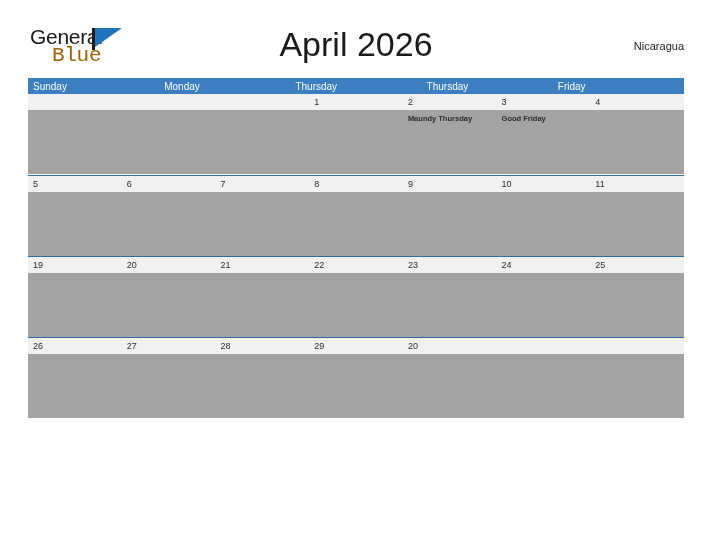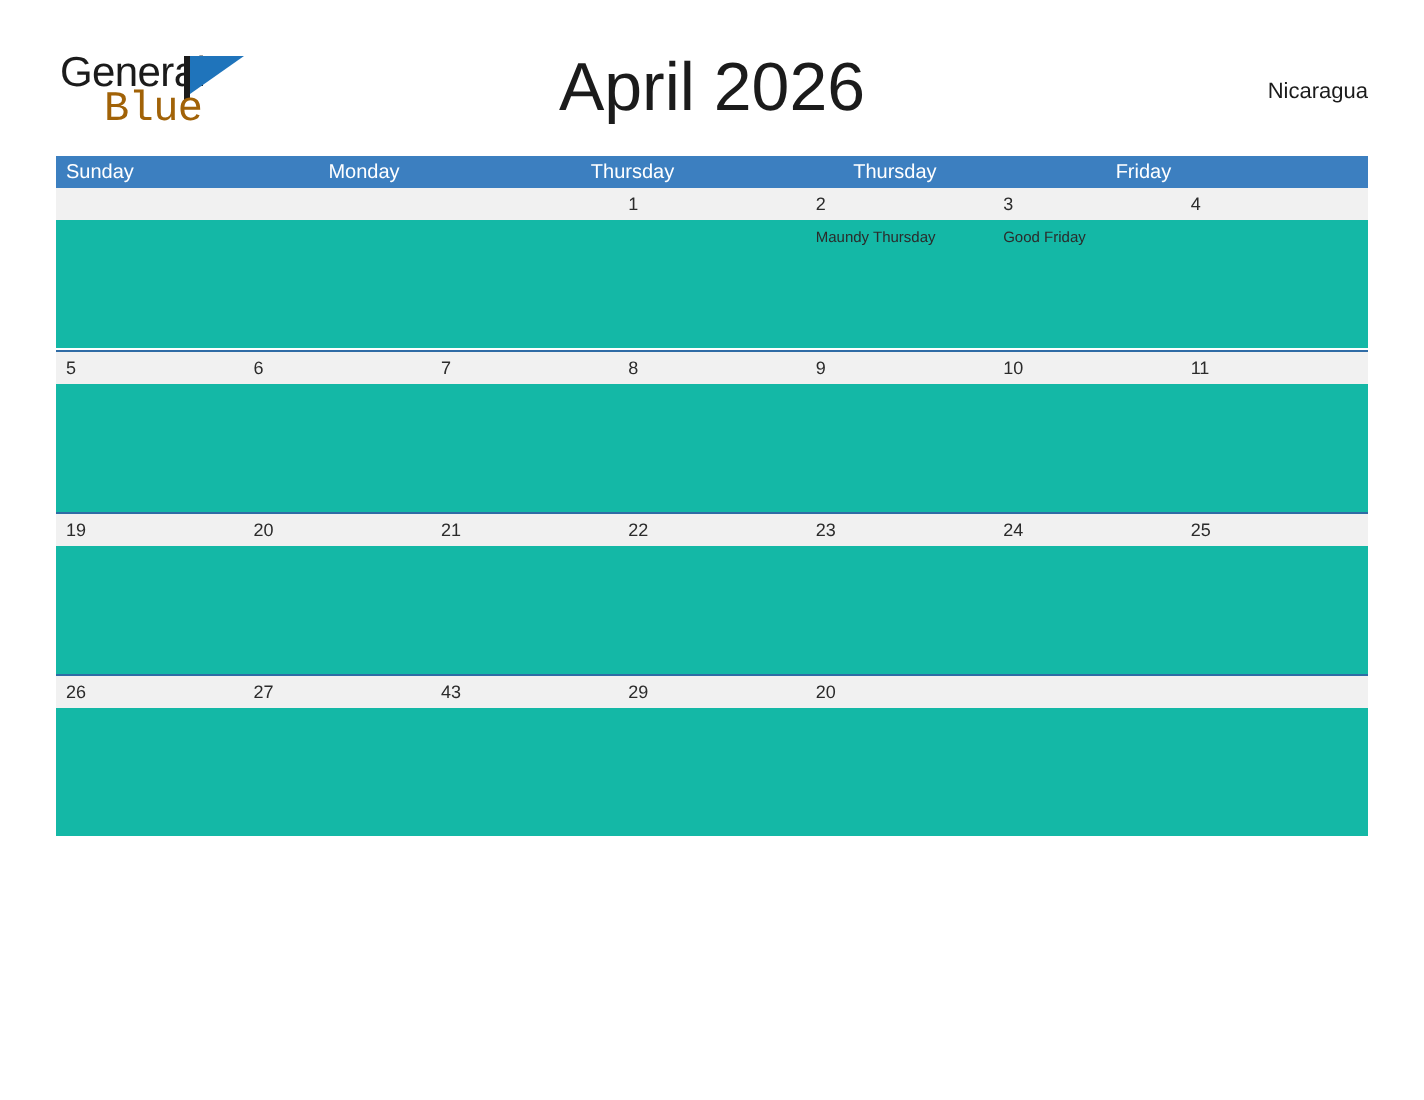--- a/index.html
+++ b/index.html
@@ -131,21 +131,22 @@
     padding-left: 5px;
     font-size: 9px;
     line-height: 16px;
     color: #2b2b2b;
     font-family: "Liberation Sans", sans-serif;
   }
 
   .event-band {
     display: flex;
     height: 64px;
-    background: #14b8a6;
+    background: #a3a3a3;
+    font-weight: bold;
   }
   .event-cell {
     flex: 1 1 0;
     padding: 3px 3px 0 5px;
     font-size: 7.5px;
     line-height: 11px;
     color: #2b2b2b;
     font-family: "Liberation Sans", sans-serif;
     white-space: nowrap;
     overflow: hidden;
@@ -241,21 +242,21 @@
           <div class="event-cell"></div>
           <div class="event-cell"></div>
           <div class="event-cell"></div>
           <div class="event-cell"></div>
         </div>
       </div>
       <div class="week-row">
         <div class="num-band">
           <div class="num-cell">26</div>
           <div class="num-cell">27</div>
-          <div class="num-cell">43</div>
+          <div class="num-cell">28</div>
           <div class="num-cell">29</div>
           <div class="num-cell">20</div>
           <div class="num-cell"></div>
           <div class="num-cell"></div>
         </div>
         <div class="event-band">
           <div class="event-cell"></div>
           <div class="event-cell"></div>
           <div class="event-cell"></div>
           <div class="event-cell"></div>

